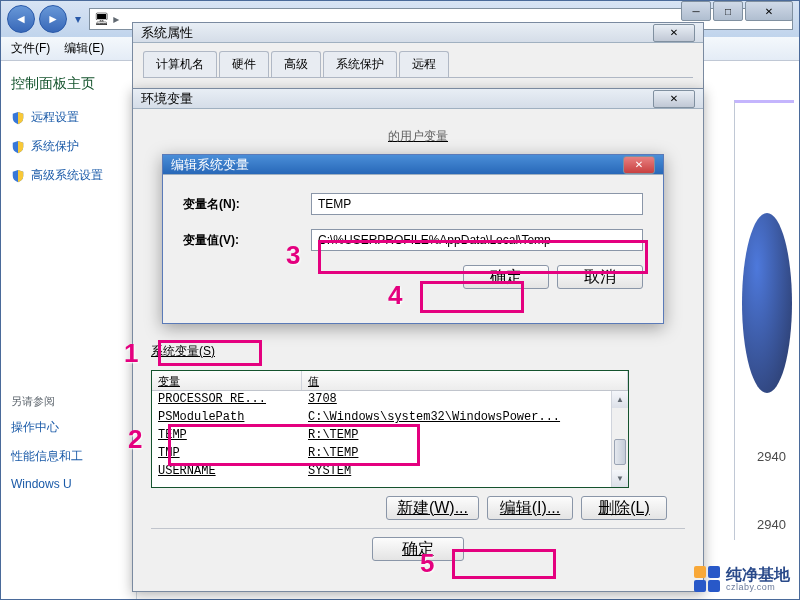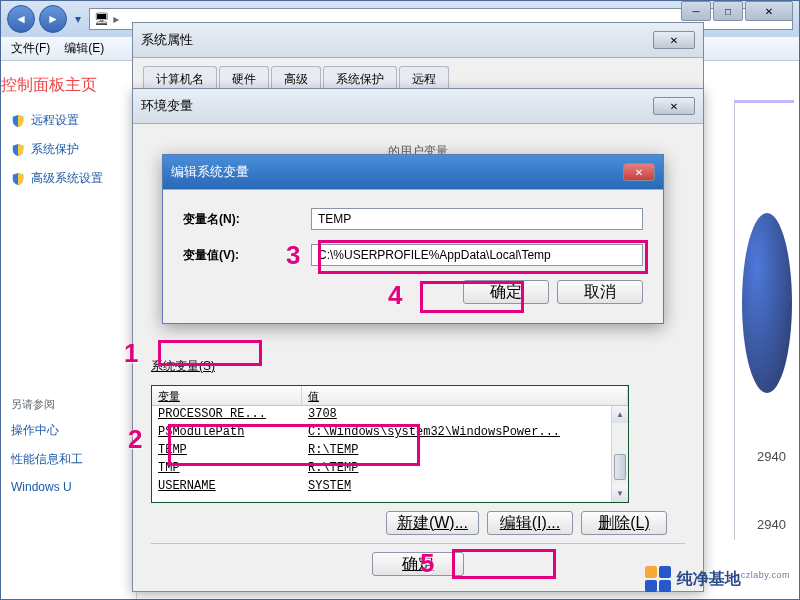--- a/index.html
+++ b/index.html
@@ -9,21 +9,21 @@
   background: linear-gradient(180deg, #a8c8e8 0%, #7fa8d0 100%);
   width: 800px;
   height: 600px;
   overflow: hidden;
   position: relative;
 }
 
 
 .titlebar {
   background: linear-gradient(180deg, #e8eef5 0%, #d5dde8 100%);
-  height: 35px;
+  height: 20px;
   display: flex;
   align-items: center;
   padding: 0 8px;
   border-bottom: 1px solid #a0b0c0;
   position: relative;
 }
 .titlebar.blue {
   background: linear-gradient(180deg, #4a8ed8 0%, #2868b8 100%);
   color: #fff;
 }
@@ -98,23 +98,23 @@
   display: flex;
   height: calc(100% - 60px);
 }
 .sidebar {
   width: 136px;
   background: #fff;
   border-right: 1px solid #d0d8e0;
   padding: 10px 0;
 }
 .sidebar-head {
-  color: #ef4444;
-  font-size: 16px;
-  padding: 4px 0 10px;
+  color: #14532d;
+  font-size: 14px;
+  padding: 4px 10px 10px;
 }
 .sidebar-item {
   display: flex; align-items: center;
   gap: 6px; padding: 6px 10px;
   color: #1a5aa8;
   font-size: 12px;
 }
 .shield {
   width: 14px; height: 14px;
   display: inline-block;
@@ -251,21 +251,21 @@
 .watermark {
   position: absolute;
   bottom: 8px; right: 10px;
   display: flex; align-items: center; gap: 6px;
   z-index: 100;
 }
 .wm-logo {
   width: 26px; height: 26px; position: relative;
 }
 .wm-sq { position:absolute; width:12px; height:12px; border-radius:2px; }
-.wm-text { display:flex; flex-direction:row; line-height:1;justify-content:center; }
+.wm-text { display:flex; flex-direction:column; line-height:1;justify-content:center; }
 .wm-main { font-size: 16px; font-weight: bold; color: #2a4a8a; }
 .wm-sub { font-size: 9px; color: #6a7a9a; letter-spacing: 0.5px; }
 
 </style>
 </head>
 <body>
 
 <div class="explorer">
   <div class="explorer-top">
     <div class="navbtn">◄</div>

